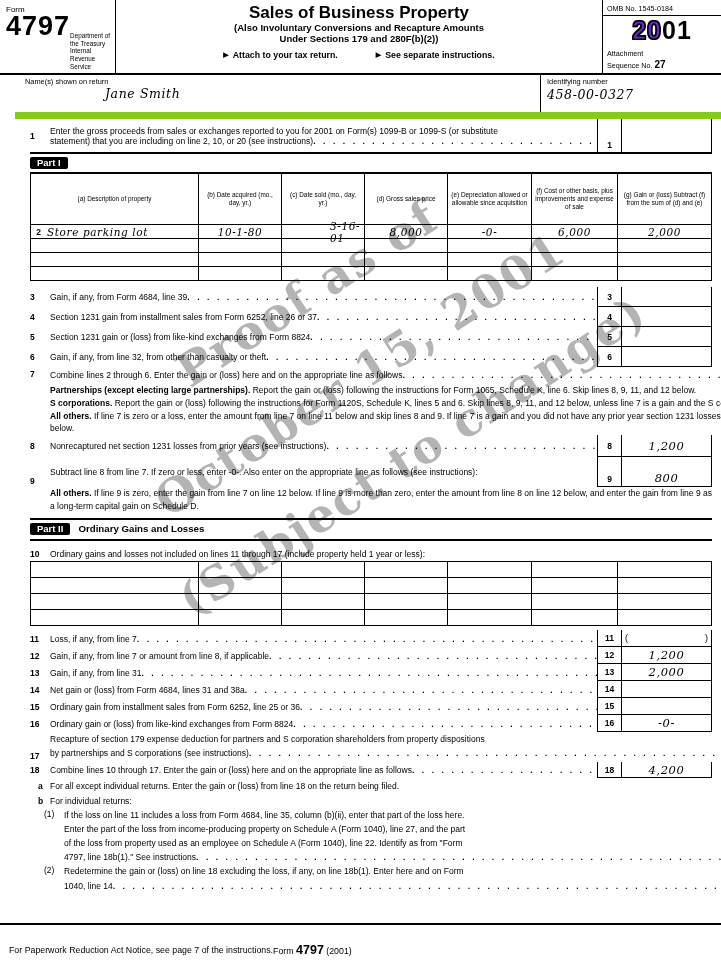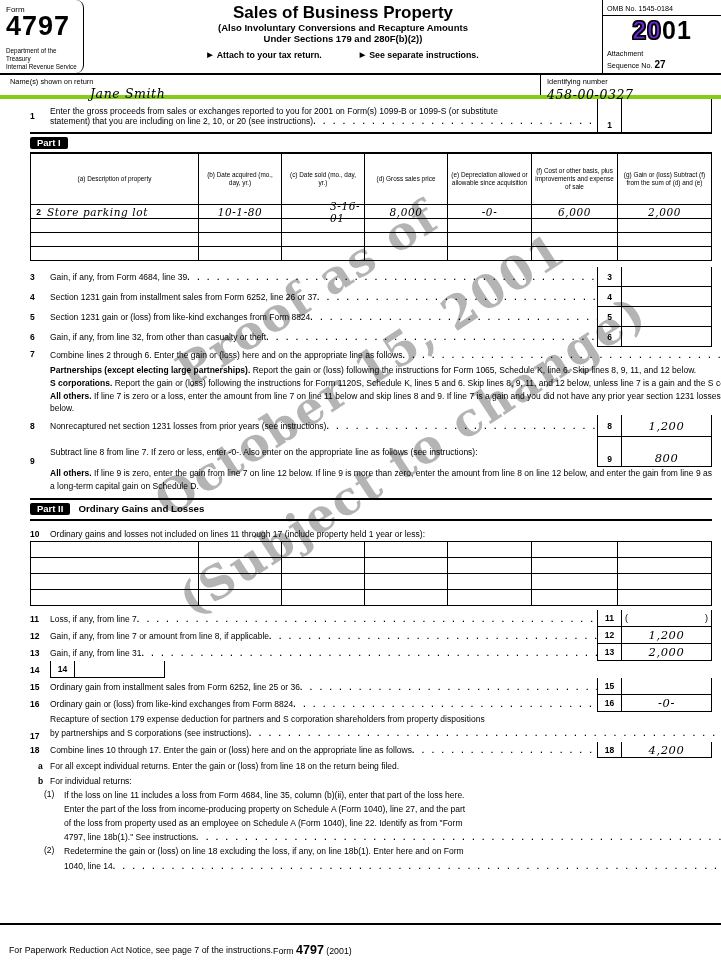--- a/index.html
+++ b/index.html
@@ -13,37 +13,37 @@
   
   .wm{
     position:absolute; left:-60px; top:230px; width:840px; z-index:1;
     transform:rotate(-33deg); transform-origin:center;
     text-align:center; color:#b4b4b4; font-family:"DejaVu Serif",serif;
     font-weight:bold; font-size:46px; line-height:2.1; letter-spacing:2px;
     pointer-events:none;
   }
   
   .hdr{ height:75px; display:flex; border-bottom:2px solid #000; }
-  .hdr-left{ width:84px; border-right:1.5px solid #000; padding:4px 2px 2px 6px; display:flex; flex-direction:column;border-radius:8px; }
+  .hdr-left{ width:116px; border-right:1.5px solid #000; padding:4px 2px 2px 6px; display:flex; flex-direction:row; }
   .formword{ font-size:8px; }
   .formnum{ font-size:27px; font-weight:bold; letter-spacing:1px; line-height:0.9; }
   .dept{ font-size:6.3px; margin-top:auto; line-height:1.25; }
   .hdr-mid{ flex:1; text-align:center; padding-top:3px; border-right:1.5px solid #000; }
   .title{ font-size:17px; font-weight:bold; }
   .subtitle{ font-size:9.5px; font-weight:bold; line-height:1.15; }
   .attachline{ font-size:8.8px; margin-top:5px; display:flex; justify-content:center; gap:38px; font-weight:bold;}
   .arr::before{ content:"\25B6"; font-size:7px; margin-right:4px; vertical-align:1px; }
   .hdr-right{ width:118px; display:flex; flex-direction:column; }
   .omb{ font-size:7.2px; padding:4px 2px 2px 4px; border-bottom:1px solid #000; white-space:nowrap; }
   .year{ text-align:center; font-size:25px; font-weight:bold; line-height:1; padding-top:2px; letter-spacing:1px;}
   .yr-outline{ color:#6d28d9; -webkit-text-stroke:1.2px #000; text-shadow:-1px -1px 0 #000,1px -1px 0 #000,-1px 1px 0 #000,1px 1px 0 #000; }
   .attach{ font-size:7.2px; padding:1px 0 0 4px; line-height:1.2; margin-top:auto; padding-bottom:2px;}
   .seqno{ font-size:10px; font-weight:bold; }
   
-  .namerow{ height:24px; display:flex; border-bottom:4px solid #84cc16; }
+  .namerow{ height:44px; display:flex; border-bottom:7px solid #84cc16;margin-left:15px; }
   .namecell{ flex:1; padding:2px 0 0 10px; }
   .idcell{ width:181px; border-left:1.5px solid #000; padding:2px 0 0 6px; }
   .lbl{ font-size:7.4px; }
   .hw{ font-family:"DejaVu Serif",serif; font-style:italic; letter-spacing:0.6px; }
   .namev{ font-size:12.5px; margin-left:80px; }
   .idv{ font-size:12.5px; margin-top:1px; }
   
   .main{ padding-left:30px; padding-right:9px; }
   .lrow{ display:flex; align-items:stretch; }
   .ln{ width:20px; flex:none; font-weight:bold; align-self:center; }
@@ -390,20 +390,21 @@
       <div class="lt dots">Gain, if any, from line 31</div>
       <div class="rcol">
           <div class="vr">
             <div class="nc">13</div>
             <div class="ac hw">2,000</div>
           </div>
         </div>
     </div>
     <div class="lrow h17">
       <div class="ln">14</div>
+      <div class="lt dots">Net gain or (loss) from Form 4684, lines 31 and 38a</div>
       <div class="rcol">
           <div class="vr">
             <div class="nc">14</div>
             <div class="ac hw"></div>
           </div>
         </div>
     </div>
     <div class="lrow h17">
       <div class="ln">15</div>
       <div class="lt dots">Ordinary gain from installment sales from Form 6252, line 25 or 36</div>

